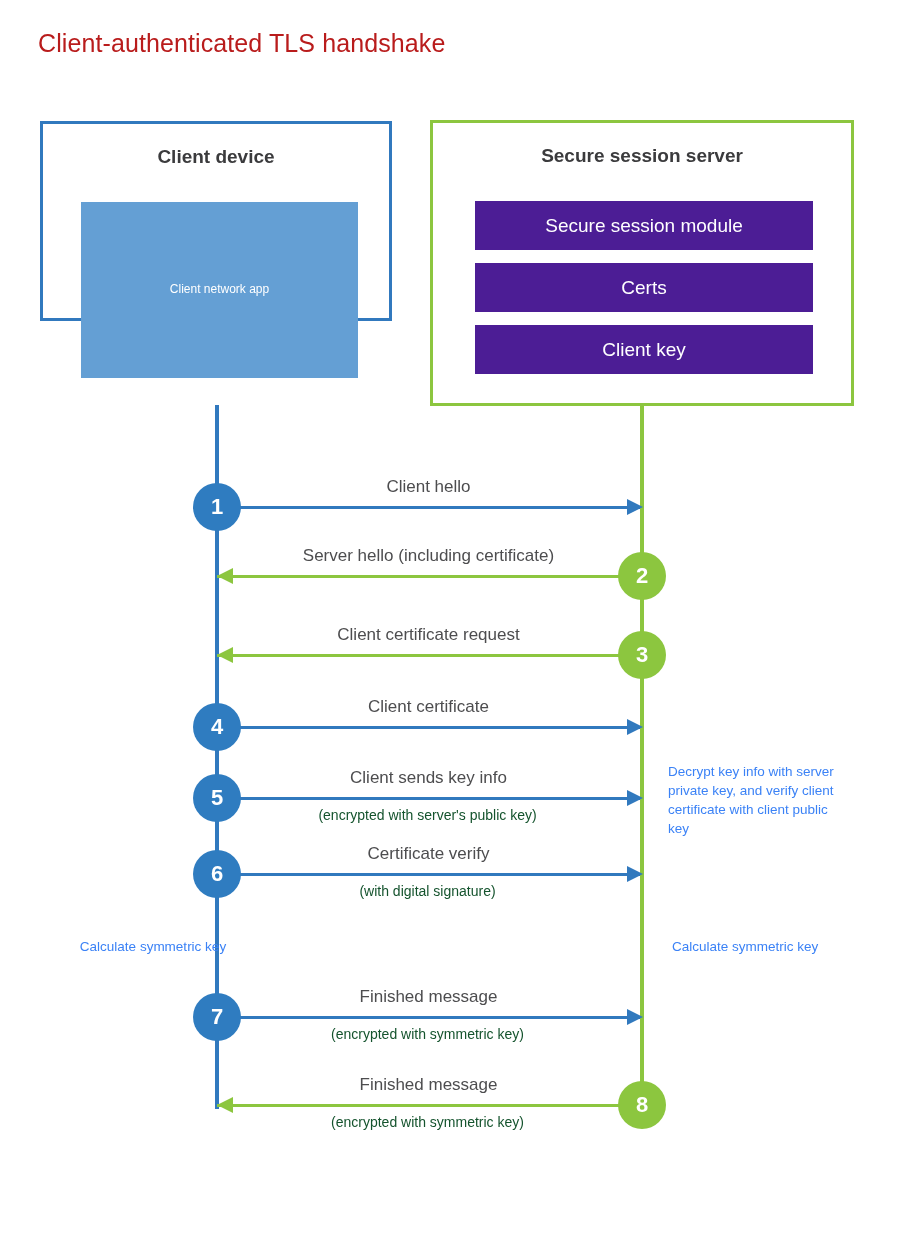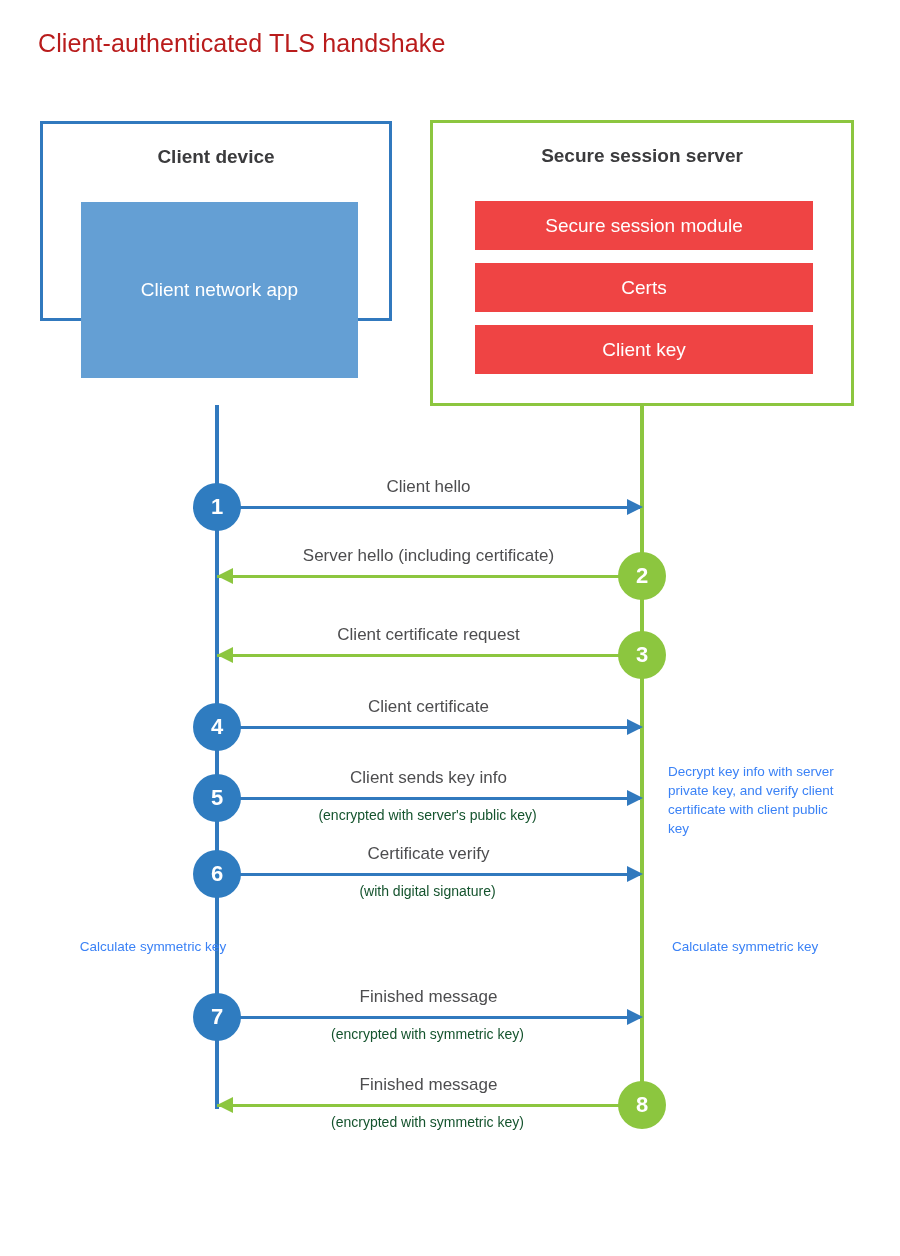--- a/index.html
+++ b/index.html
@@ -69,35 +69,35 @@
     left: 38px;
     top: 78px;
     width: 277px;
     height: 176px;
     background: #649fd4;
     display: flex;
     align-items: center;
     justify-content: center;
     text-align: center;
     color: #ffffff;
-    font-size: 19px;
+    font-size: 12px;
     line-height: 1.32;
     box-sizing: border-box;
   }
 
   
   .server-bars {
     position: absolute;
     left: 42px;
     top: 78px;
     width: 338px;
   }
   .server-bar {
     height: 49px;
-    background: #ef4444;
+    background: #4c1d95;
     margin-bottom: 13px;
     display: flex;
     align-items: center;
     justify-content: center;
     color: #ffffff;
     font-size: 19px;
   }
 
   
   .lifeline {

